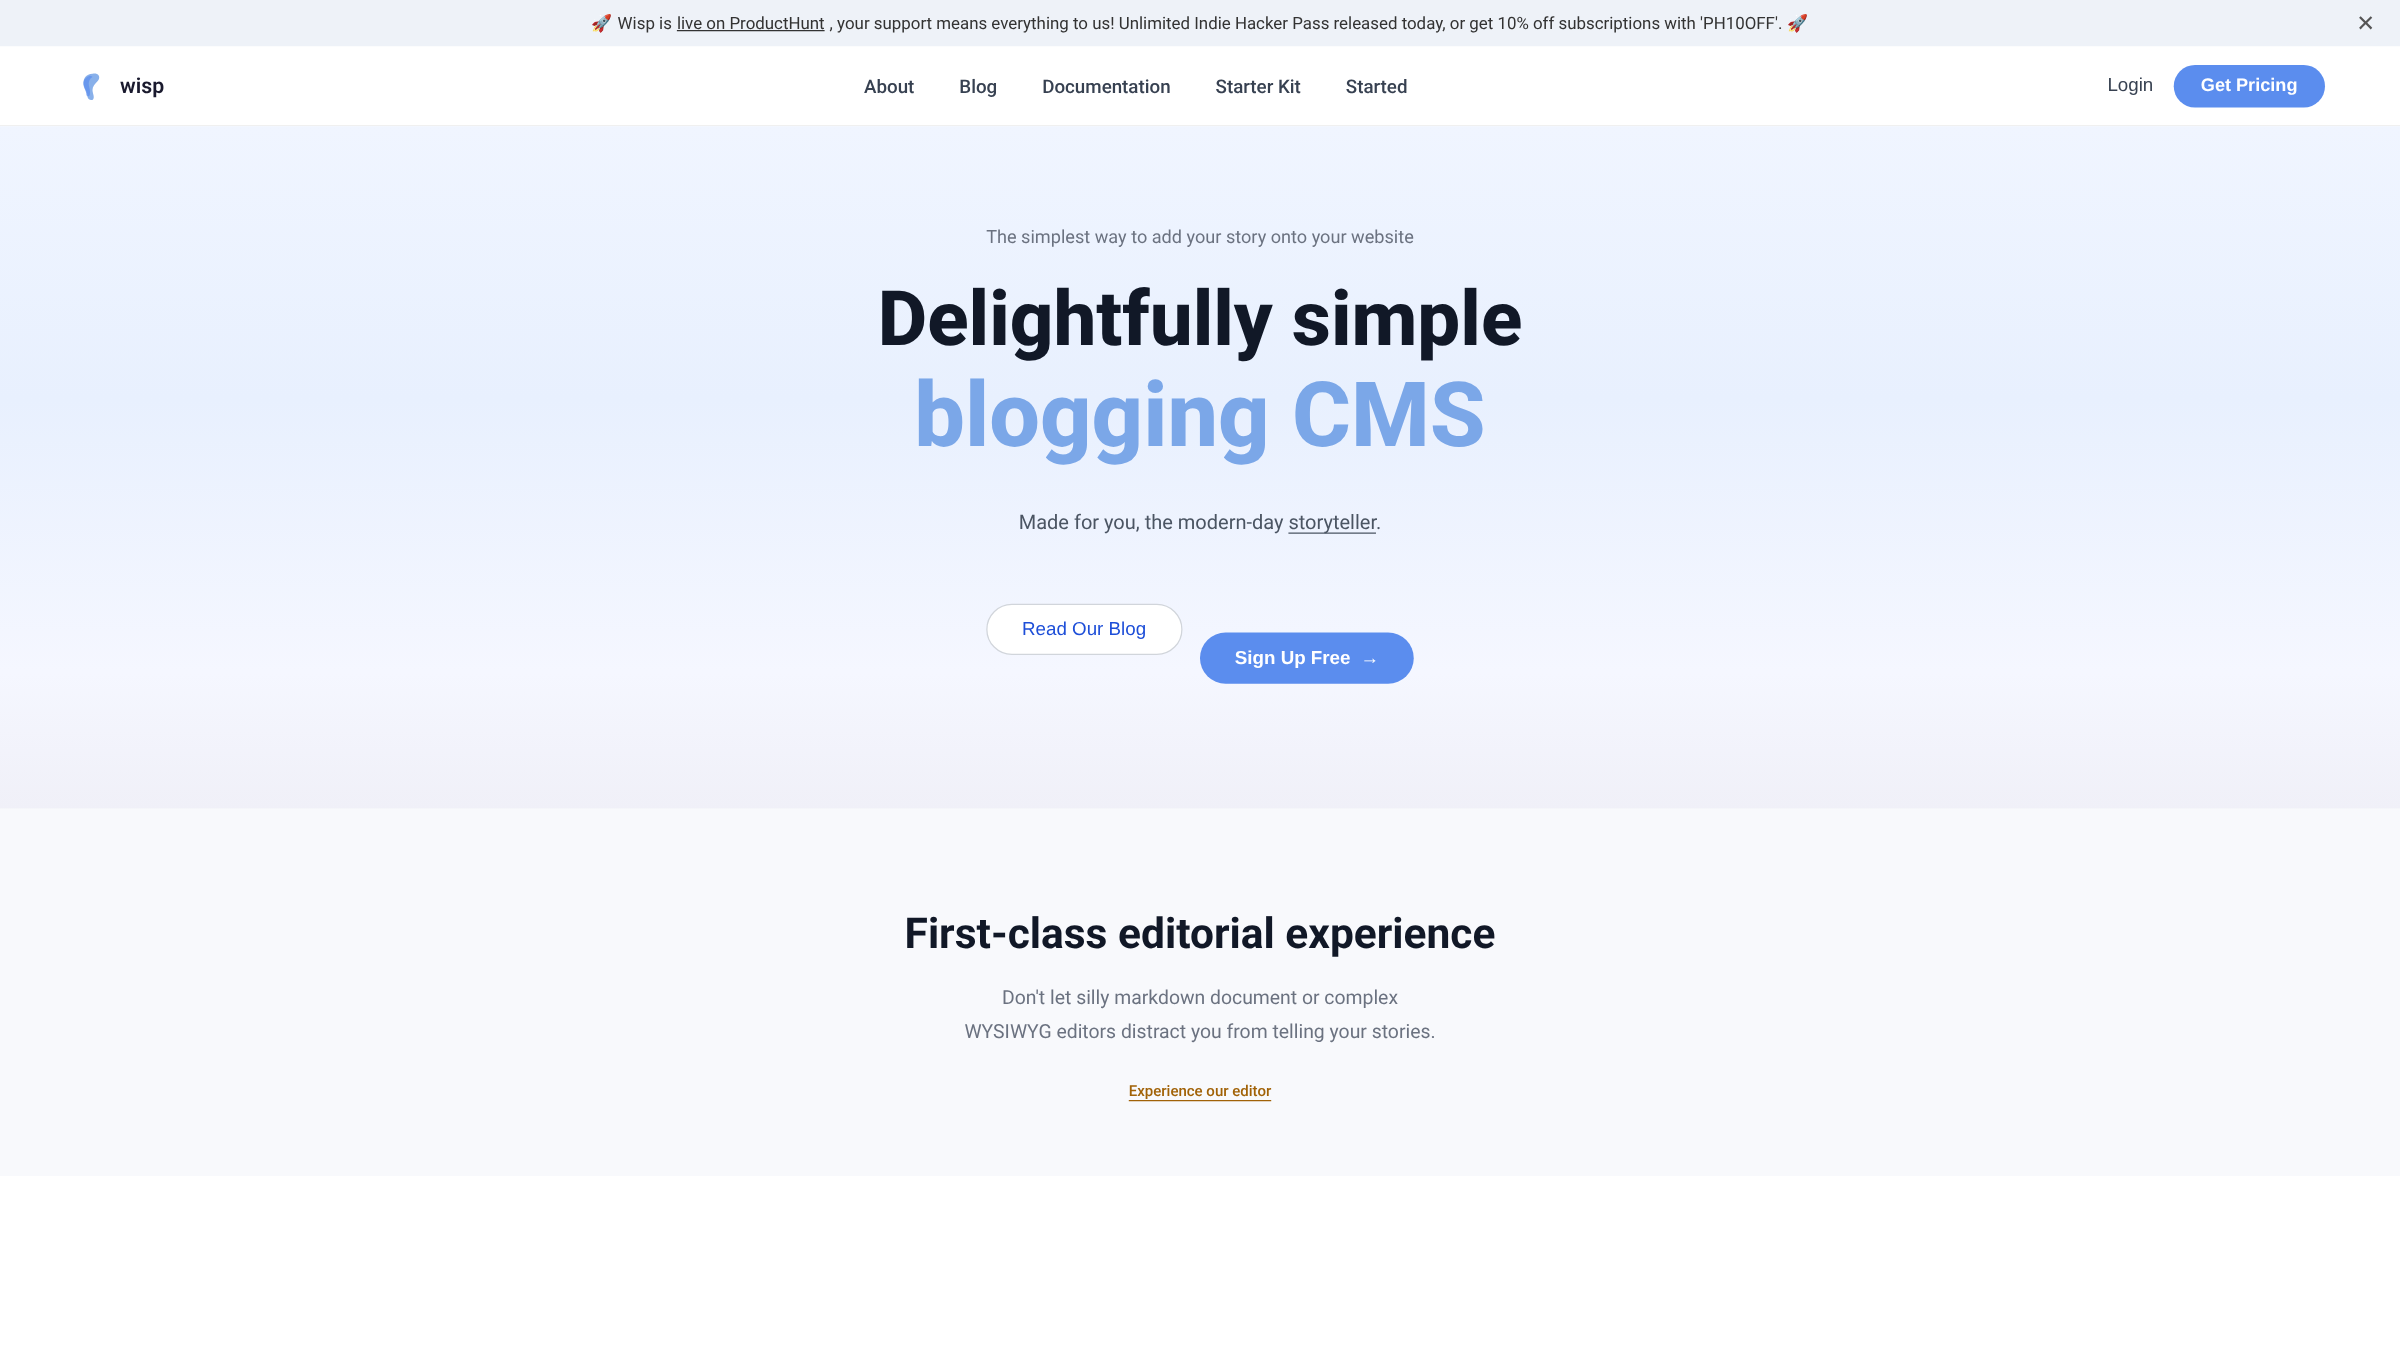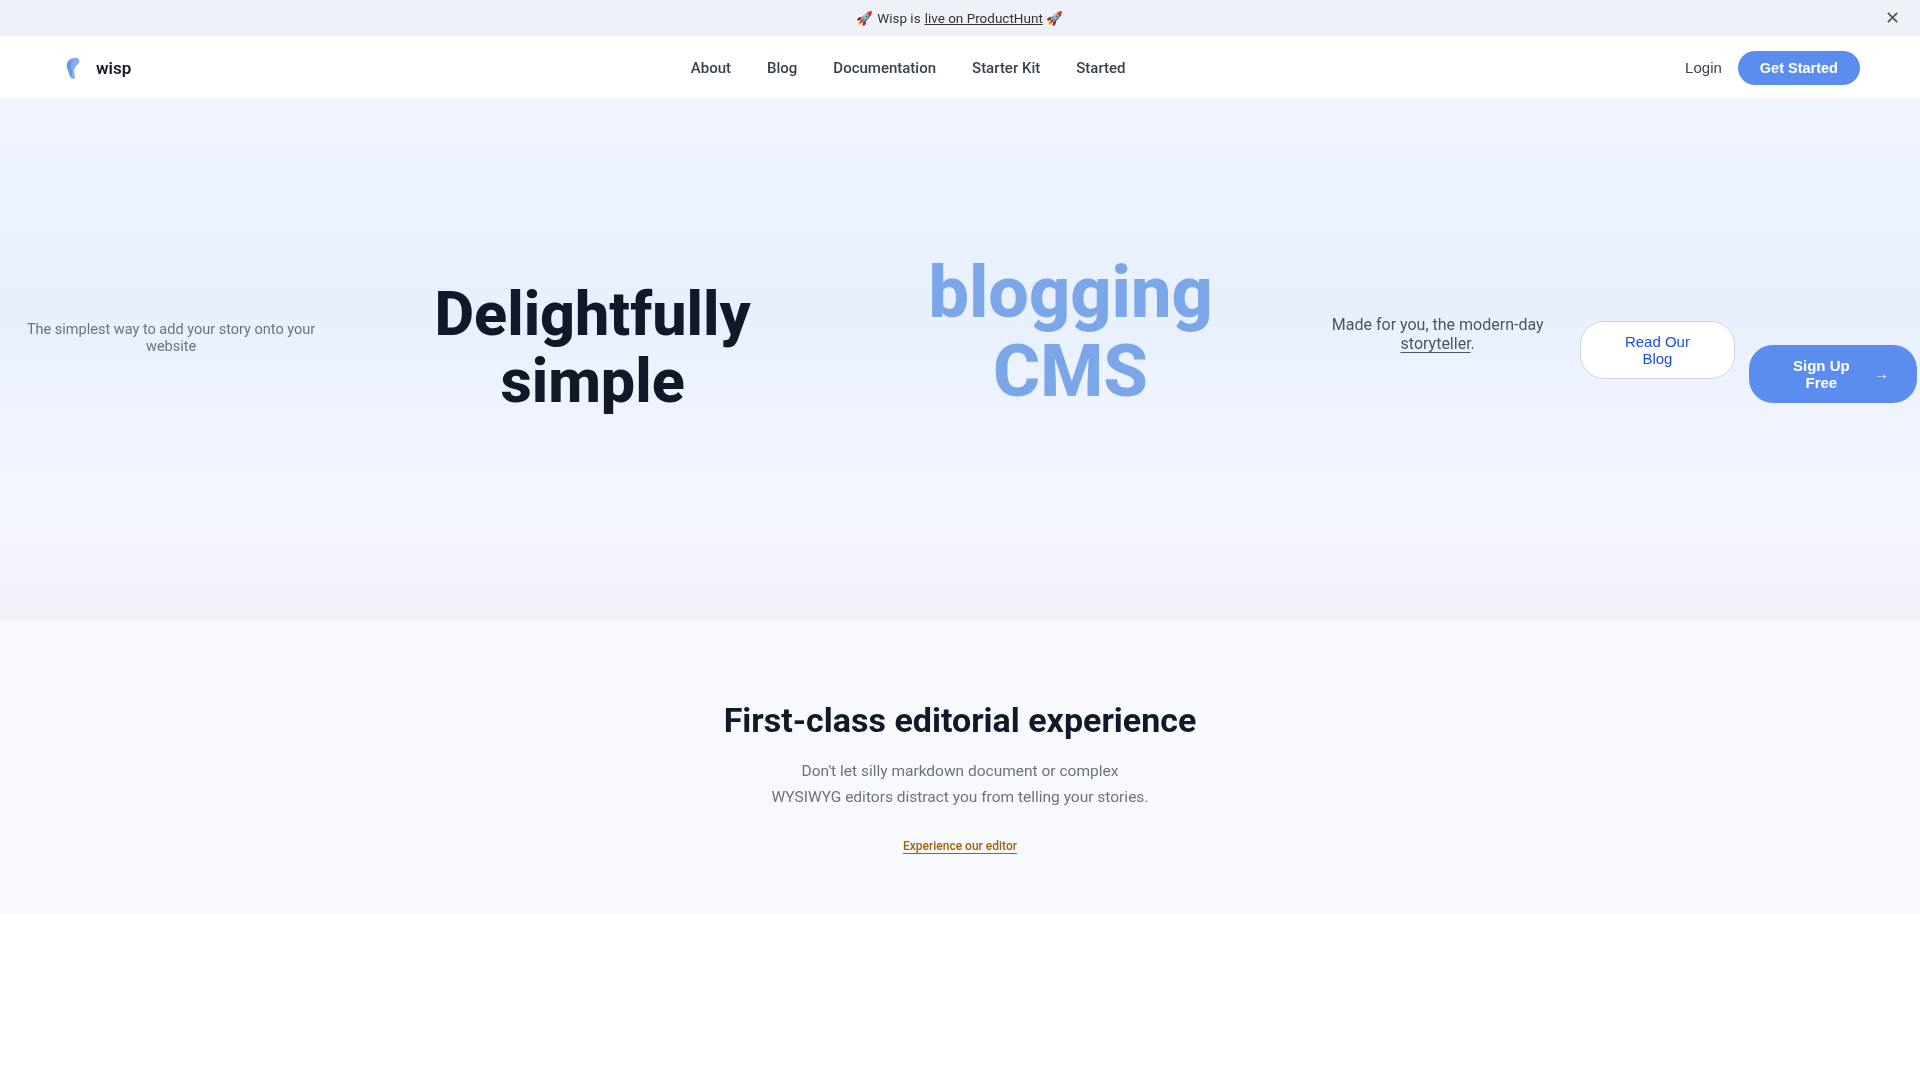--- a/index.html
+++ b/index.html
@@ -91,25 +91,25 @@
       border-radius: 24px;
       padding: 9px 22px;
       font-size: 14.5px;
       font-weight: 600;
       cursor: pointer;
     }
 
     
     .hero {
       background: linear-gradient(180deg, #f0f5ff 0%, #e8f0fe 40%, #f5f7ff 80%, #f0f0f8 100%);
-      padding: 80px 3px 100px;
+      padding: 80px 19px 100px;
       text-align: center;
       min-height: 520px;
       display: flex;
-      flex-direction: row;
+      flex-direction: column;
       align-items: center;
       justify-content: center;
     }
     .hero-subtitle {
       font-size: 14.5px;
       color: #6b7280;
       margin-bottom: 24px;
       font-weight: 400;
     }
     .hero-title-black {
@@ -193,20 +193,21 @@
       cursor: pointer;
     }
   </style>
 </head>
 <body>
 
 <div class="announcement-banner">
   <span>🚀</span>
   <span>Wisp is </span>
   <a href="#">live on ProductHunt</a>
+  <span>, your support means everything to us! Unlimited Indie Hacker Pass released today, or get 10% off subscriptions with 'PH10OFF'.</span>
   <span>🚀</span>
   <button class="banner-close" aria-label="Close">✕</button>
 </div>
 
 <nav class="navbar">
   <a class="nav-logo" href="#">
     <svg class="logo-icon" viewBox="0 0 28 28" fill="none" xmlns="http://www.w3.org/2000/svg">
       <path d="M14 4C9 4 6 8 7 13C8 17 10 19 10 22C10 24 11.5 25 13 25C14.5 25 15 24 15 22.5C15 21 14 19 14 17C14 14 16 12 18 10C20 8 20 5 17 4C16 3.7 15 4 14 4Z" fill="#7ba7e8" opacity="0.9"></path>
       <path d="M11 6C8 7 6 10 7 14C7.5 16 9 18 9 20C9 21.5 10 22.5 11 22C12 21.5 12 20 12 18.5C12 16 11 14 11 12C11 9.5 12 7.5 14 6.5C12.5 5.5 11 5.5 11 6Z" fill="#5b8dee" opacity="0.7"></path>
     </svg>
@@ -216,21 +217,21 @@
   <ul class="nav-links">
     <li><a href="#">About</a></li>
     <li><a href="#">Blog</a></li>
     <li><a href="#">Documentation</a></li>
     <li><a href="#">Starter Kit</a></li>
     <li><a href="#">Started</a></li>
   </ul>
 
   <div class="nav-actions">
     <button class="login-btn">Login</button>
-    <button class="get-started-btn">Get Started</button>
+    <button class="get-started-btn">Get Pricing</button>
   </div>
 </nav>
 
 <section class="hero">
   <p class="hero-subtitle">The simplest way to add your story onto your website</p>
   <h1 class="hero-title-black">Delightfully simple</h1>
   <h1 class="hero-title-blue">blogging CMS</h1>
   <p class="hero-description">
     <span>Made for you, the modern-day </span><u>storyteller</u><span>.</span>
   </p>

